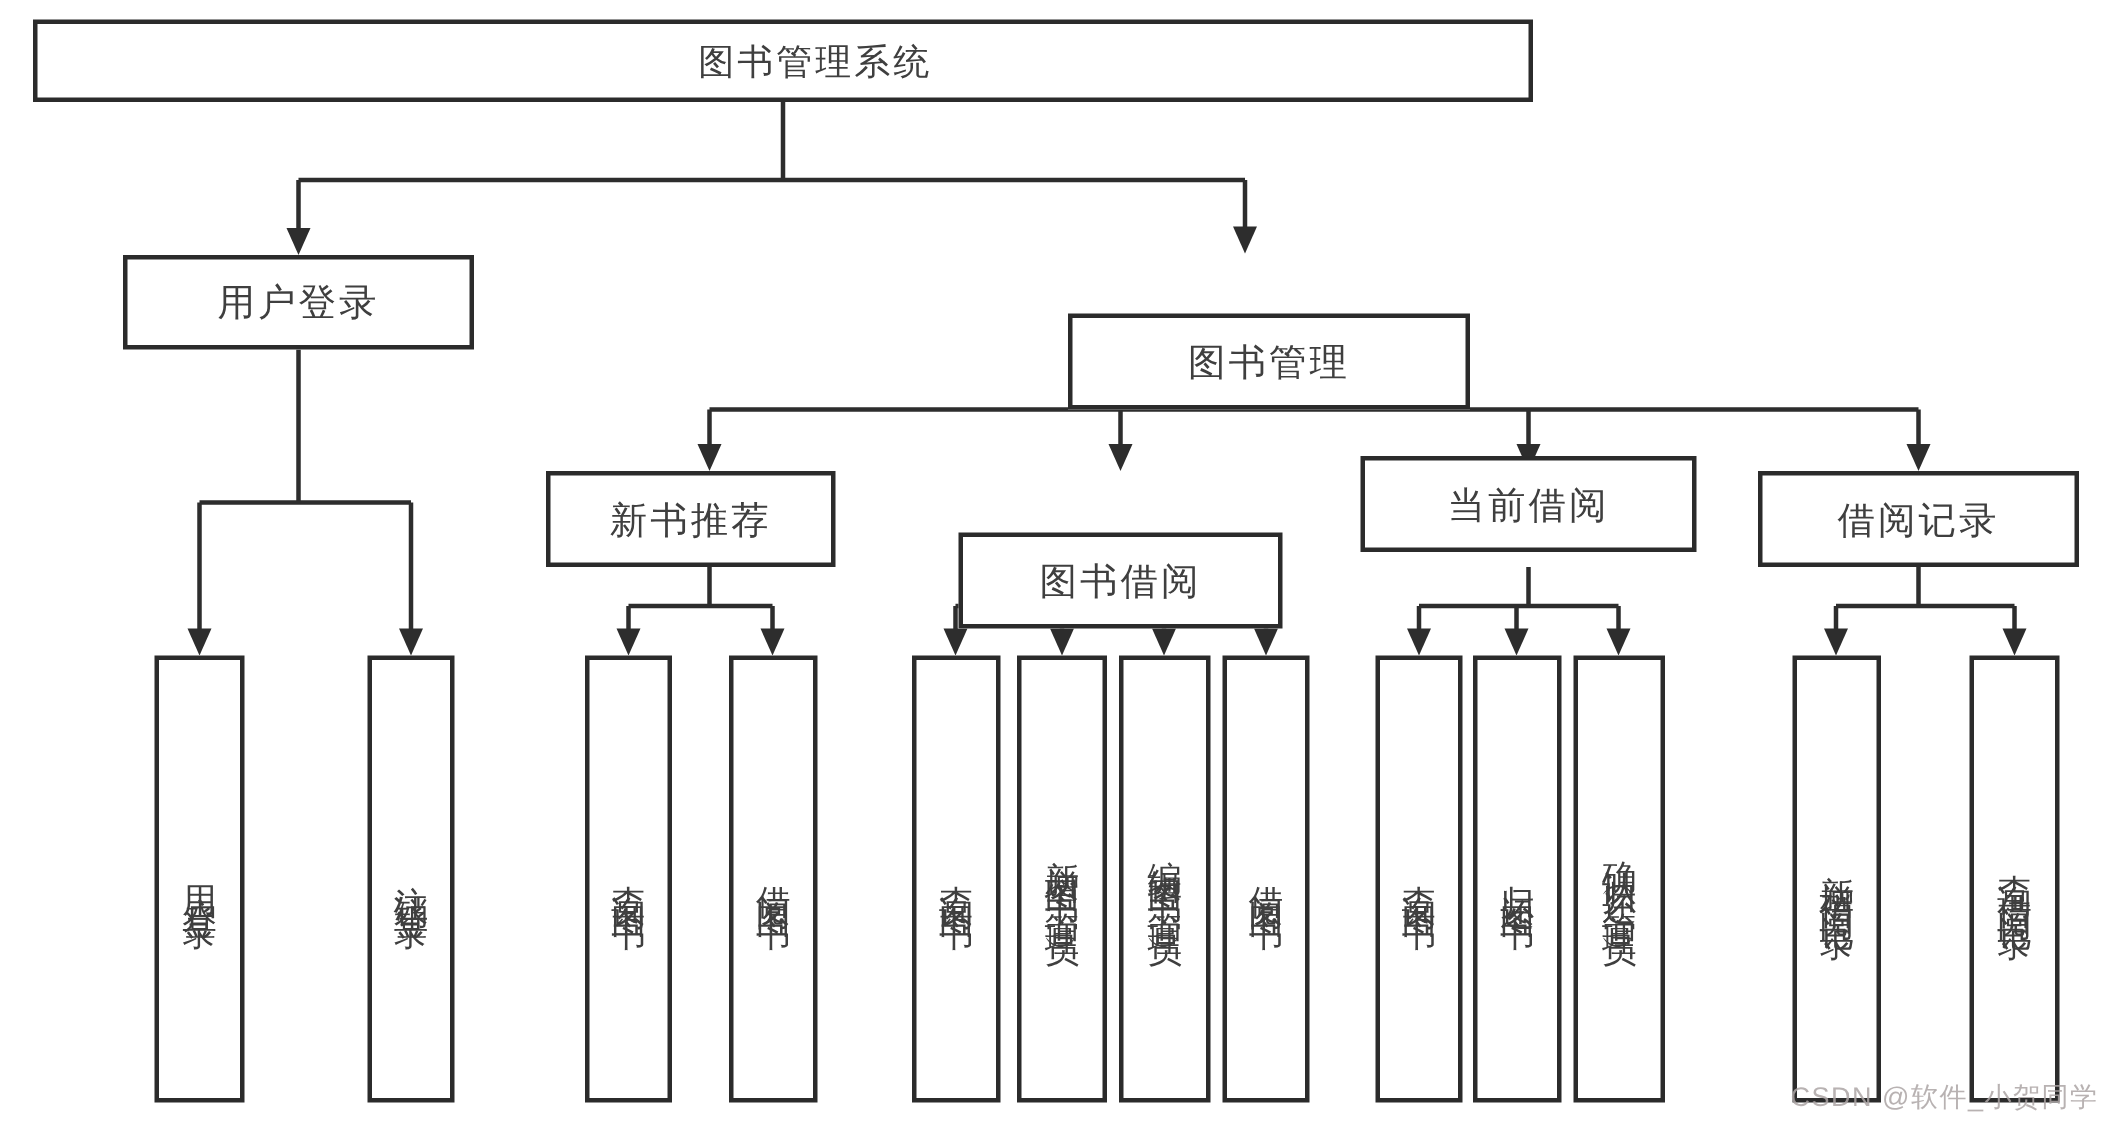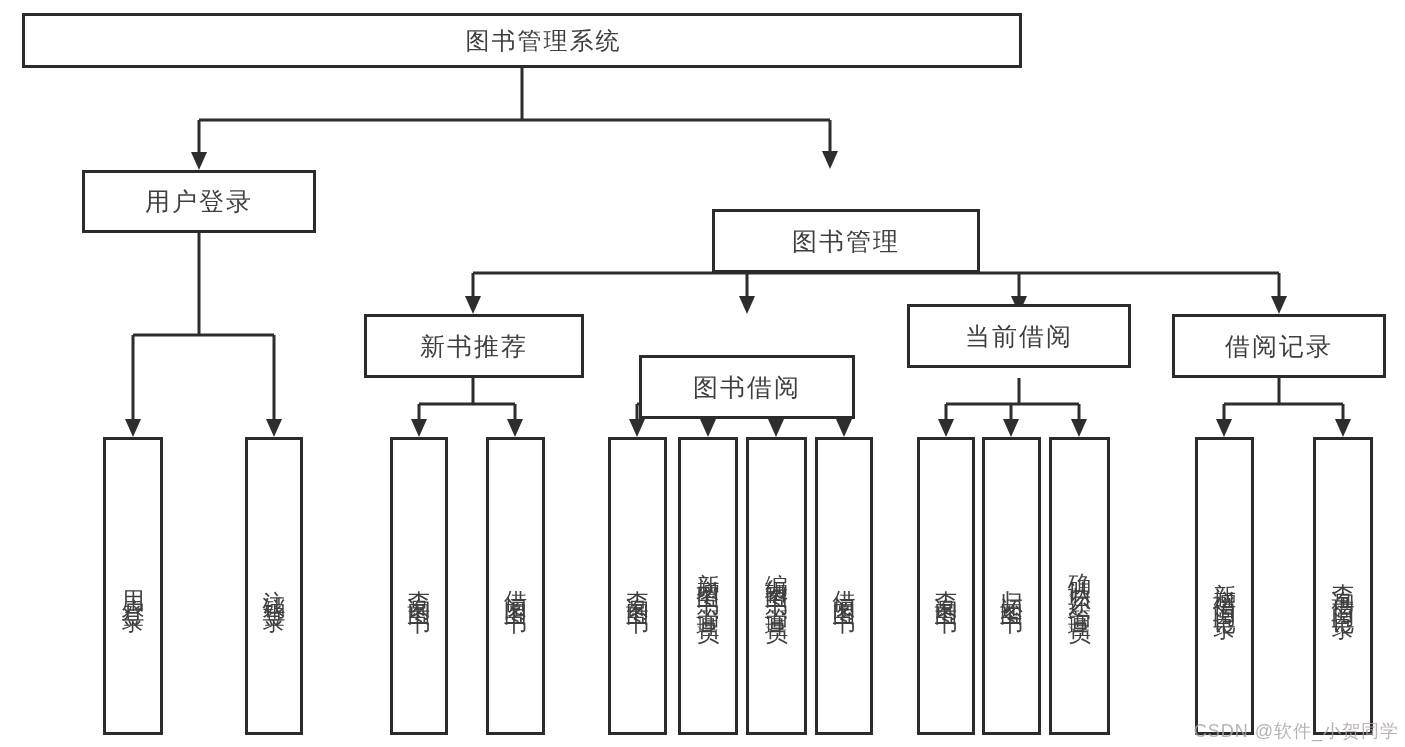--- a/index.html
+++ b/index.html
@@ -99,21 +99,21 @@
       <polygon points="1216,419 1232,419 1224,437"></polygon>
       <polygon points="1335,419 1351,419 1343,437"></polygon>
     </g>
   </svg>
 
   <div class="box root-box" style="left:22px; top:13px; width:1000px; height:55px;">图书管理系统</div>
 
   <div class="box h-box" style="left:82px; top:170px; width:234px; height:63px;">用户登录</div>
   <div class="box h-box" style="left:712px; top:169px; width:268px; height:64px;margin-top:40px;">图书管理</div>
 
-  <div class="box h-box" style="left:364px; top:314px; width:220px; height:64px;">新书推荐</div>
+  <div class="box h-box" style="left:364px; top:314px; width:193px; height:64px;">新书推荐</div>
   <div class="box h-box" style="left:639px; top:314px; width:216px; height:64px;margin-top:41px;">图书借阅</div>
   <div class="box h-box" style="left:907px; top:304px; width:224px; height:64px;">当前借阅</div>
   <div class="box h-box" style="left:1172px; top:314px; width:214px; height:64px;text-align:center;">借阅记录</div>
 
   <div class="box leaf" style="left:103px; width:60px;">用户登录</div>
   <div class="box leaf" style="left:245px; width:58px;">注销登录</div>
 
   <div class="box leaf" style="left:390px; width:58px;">查询图书</div>
   <div class="box leaf" style="left:486px; width:59px;">借阅图书</div>
 

